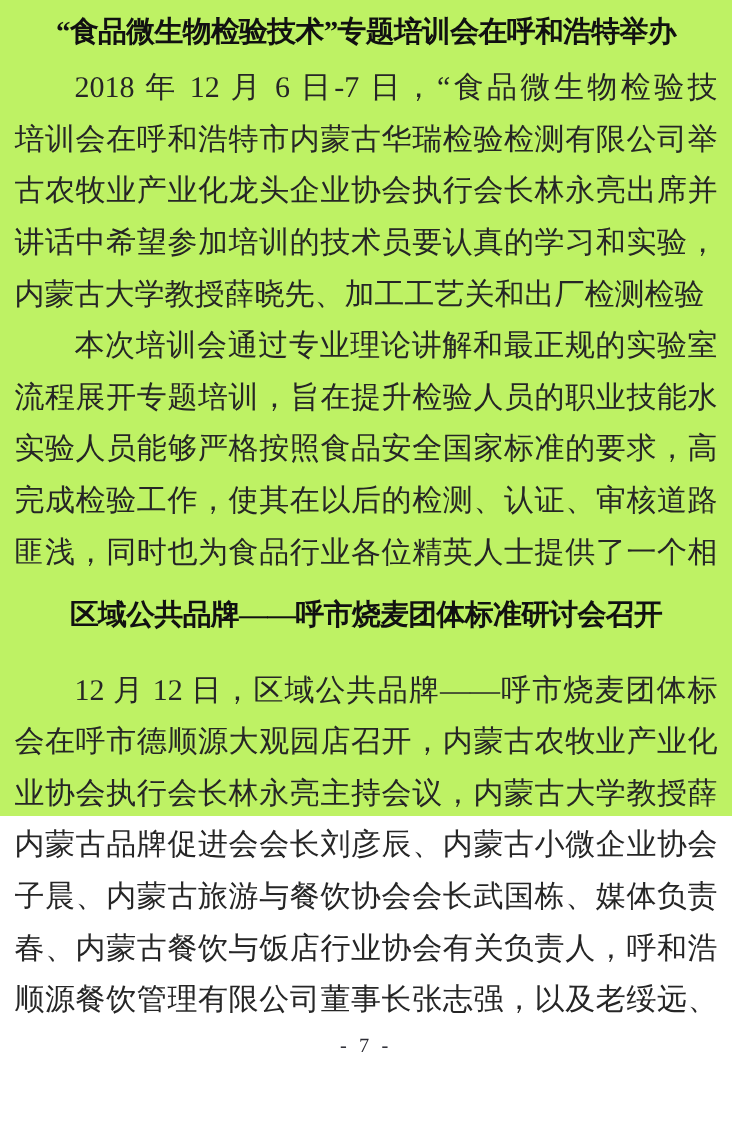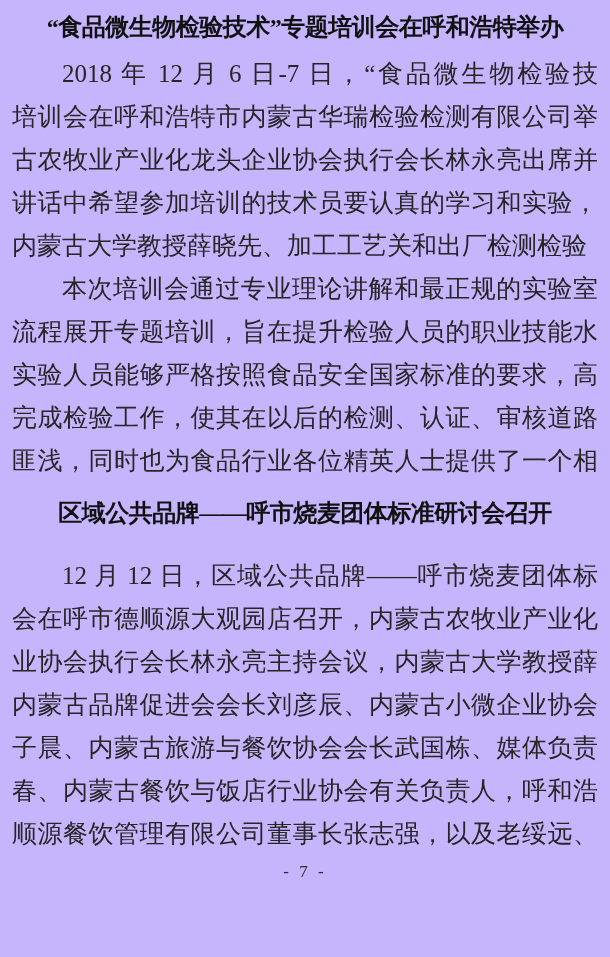--- a/index.html
+++ b/index.html
@@ -10,23 +10,23 @@
   body {
     width: 610px;
     height: 957px;
     overflow: hidden;
     font-family: "Liberation Serif", "DejaVu Serif", serif;
     color: #262626;
   }
   .page {
     box-sizing: border-box;
     width: 610px;
-    height: 957px;
+    height: 680px;
     padding: 6px 12px 0 12px;
-    background: #c4b5fd;
+    background: #bef264;
   }
   .article-title {
     margin: 0 0 4px 0;
     font-size: 24px;
     font-weight: bold;
     color: #111111;
     text-align: center;
     line-height: 42px;
     letter-spacing: -0.5px;
     white-space: nowrap;

